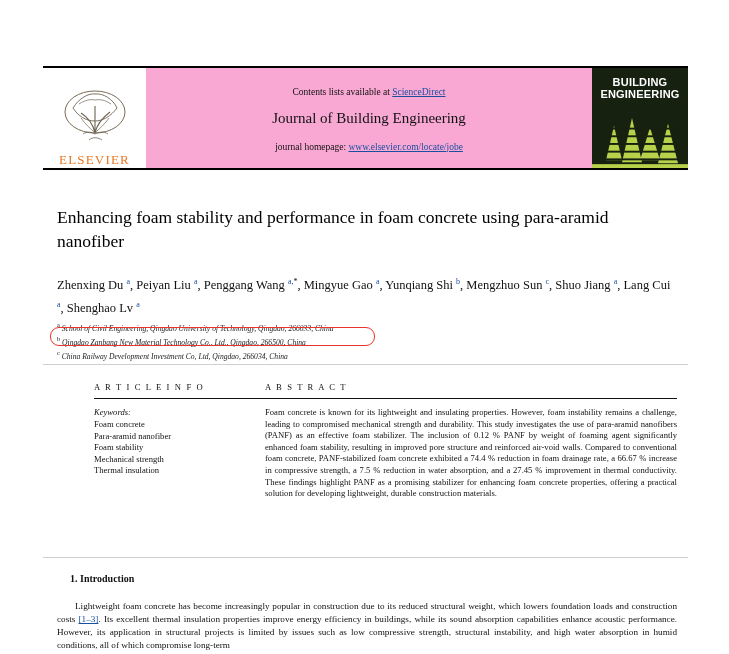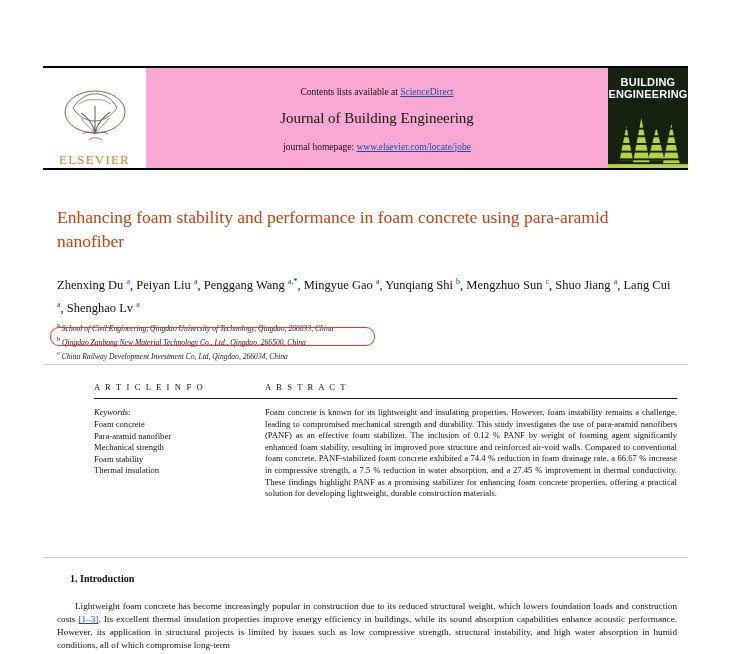--- a/index.html
+++ b/index.html
@@ -88,21 +88,21 @@
     margin: 13px 0 15px 0;
     font-family: "Liberation Serif", serif;
     color: #111;
   }
   .homepage-line {
     font-size: 9.5px;
     color: #111;
   }
   .homepage-line .url { color: #1a4fa0; }
   .masthead-cover {
-    width: 80px;
+    width: 96px;
     flex: none;
     background: #1d2a18;
     position: relative;
     overflow: hidden;
   }
   .cover-title {
     position: absolute;
     top: 8px;
     left: 0;
     width: 100%;
@@ -124,21 +124,21 @@
   
   .title-block {
     position: absolute;
     top: 205px;
     left: 57px;
     width: 620px;
   }
   .paper-title {
     font-size: 17.5px;
     line-height: 24px;
-    color: #c2410c;
+    color: #000000;
     margin: 0;
     font-weight: normal;
     font-family: "Liberation Serif", serif;
   }
 
   .authors {
     position: absolute;
     top: 272px;
     left: 57px;
     width: 620px;
@@ -323,22 +323,22 @@
 
   <div class="hr-top"></div>
 
   <div class="col-left">
     <div class="sec-head">A R T I C L E   I N F O</div>
     <div class="rule-thin"></div>
     <div class="kw-title">Keywords:</div>
     <div class="kw-list">
       <div>Foam concrete</div>
       <div>Para-aramid nanofiber</div>
+      <div>Foam stability</div>
       <div>Mechanical strength</div>
-      <div>Foam stability</div>
       <div>Thermal insulation</div>
     </div>
   </div>
 
   <div class="col-right">
     <div class="sec-head">A B S T R A C T</div>
     <div class="rule-thin"></div>
     <div class="abstract-text">Foam concrete is known for its lightweight and insulating properties. However, foam instability remains a challenge, leading to compromised mechanical strength and durability. This study investigates the use of para-aramid nanofibers (PANF) as an effective foam stabilizer. The inclusion of 0.12 % PANF by weight of foaming agent significantly enhanced foam stability, resulting in improved pore structure and reinforced air-void walls. Compared to conventional foam concrete, PANF-stabilized foam concrete exhibited a 74.4 % reduction in foam drainage rate, a 66.67 % increase in compressive strength, a 7.5 % reduction in water absorption, and a 27.45 % improvement in thermal conductivity. These findings highlight PANF as a promising stabilizer for enhancing foam concrete properties, offering a practical solution for developing lightweight, durable construction materials.</div>
   </div>
 

